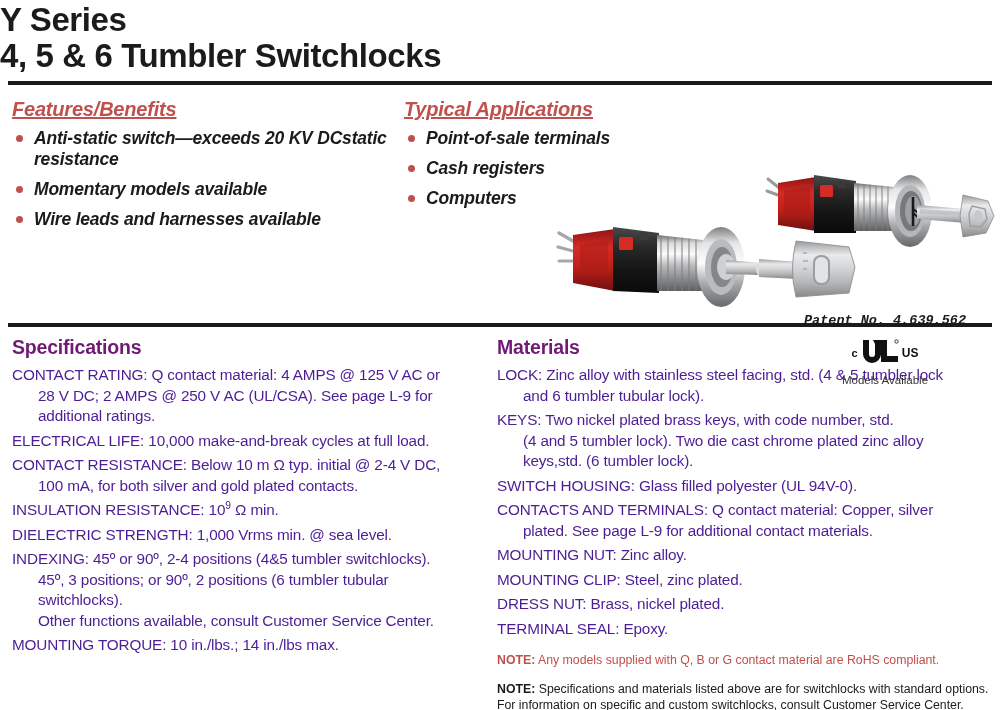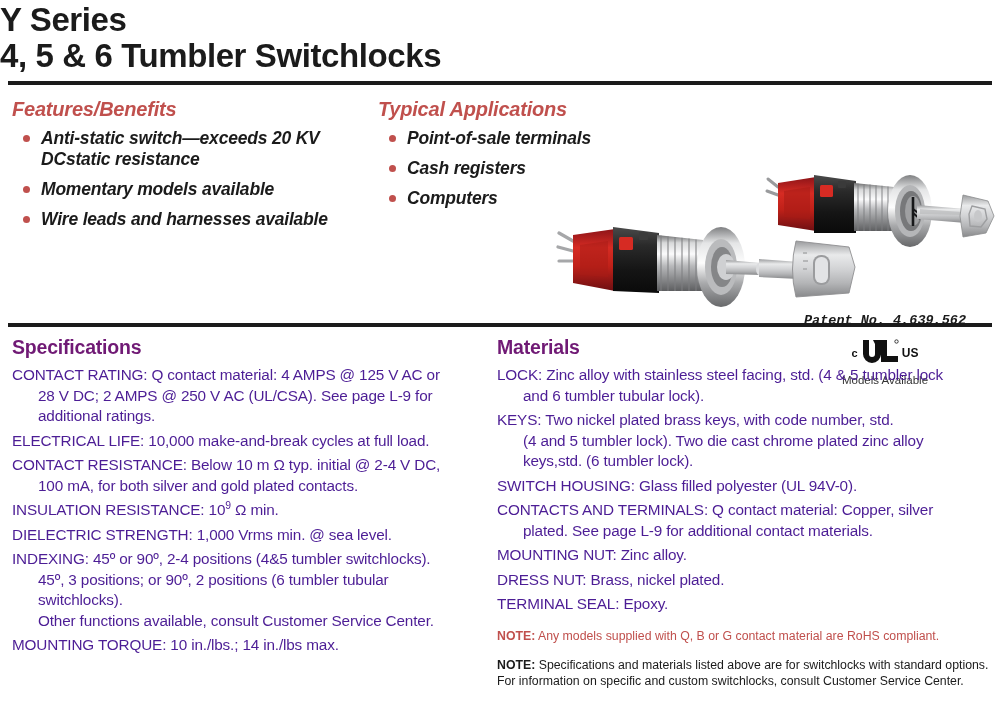--- a/index.html
+++ b/index.html
@@ -41,25 +41,26 @@
     padding: 13px 8px 0 12px;
   }
 
   .col-head {
     font-style: italic;
     font-weight: bold;
     font-size: 20px;
     color: #C0504D;
     margin: 0 0 7px 0;
     letter-spacing: -0.2px;
+    text-decoration: underline;
   }
 
   ul.bullets {
     list-style: none;
-    margin: 7px;
+    margin: 0;
     padding: 0;
   }
   ul.bullets li {
     position: relative;
     padding-left: 22px;
     margin-bottom: 9px;
     font-style: italic;
     font-weight: bold;
     font-size: 17.5px;
     line-height: 21px;
@@ -71,21 +72,21 @@
     position: absolute;
     left: 4px;
     top: 7px;
     width: 7px;
     height: 7px;
     border-radius: 50%;
     background: #C0504D;
   }
 
   #features-col { position: absolute; left: 12px; top: 13px; width: 380px; }
-  #applications-col { position: absolute; left: 378px; top: 13px; width: 260px; }
+  #applications-col { position: absolute; left: 404px; top: 13px; width: 260px; }
 
   
   #photo {
     position: absolute;
     left: 555px;
     top: 82px;
     width: 440px;
     height: 150px;
   }
 
@@ -362,20 +363,21 @@
   </div>
 
   <div id="mat-col">
     <div class="section-title">Materials</div>
     <div id="mat-list">
         <div class="entry">LOCK: Zinc alloy with stainless steel facing, std. (4 &amp; 5 tumbler lock<br>and 6 tumbler tubular lock).</div>
         <div class="entry">KEYS: Two nickel plated brass keys, with code number, std.<br>(4 and 5 tumbler lock). Two die cast chrome plated zinc alloy<br>keys,std. (6 tumbler lock).</div>
         <div class="entry">SWITCH HOUSING: Glass filled polyester (UL 94V-0).</div>
         <div class="entry">CONTACTS AND TERMINALS: Q contact material: Copper, silver<br>plated. See page L-9 for additional contact materials.</div>
         <div class="entry">MOUNTING NUT: Zinc alloy.</div>
+        <div class="entry">MOUNTING CLIP: Steel, zinc plated.</div>
         <div class="entry">DRESS NUT: Brass, nickel plated.</div>
         <div class="entry">TERMINAL SEAL: Epoxy.</div>
       </div>
 
     <div class="note rohs">
       <b>NOTE:</b><span> Any models supplied with Q, B or G contact material are RoHS compliant.</span>
     </div>
 
     <div class="note">
       <b>NOTE:</b><span> Specifications and materials listed above are for switchlocks with standard options. For information on specific and custom switchlocks, consult Customer Service Center.</span>

